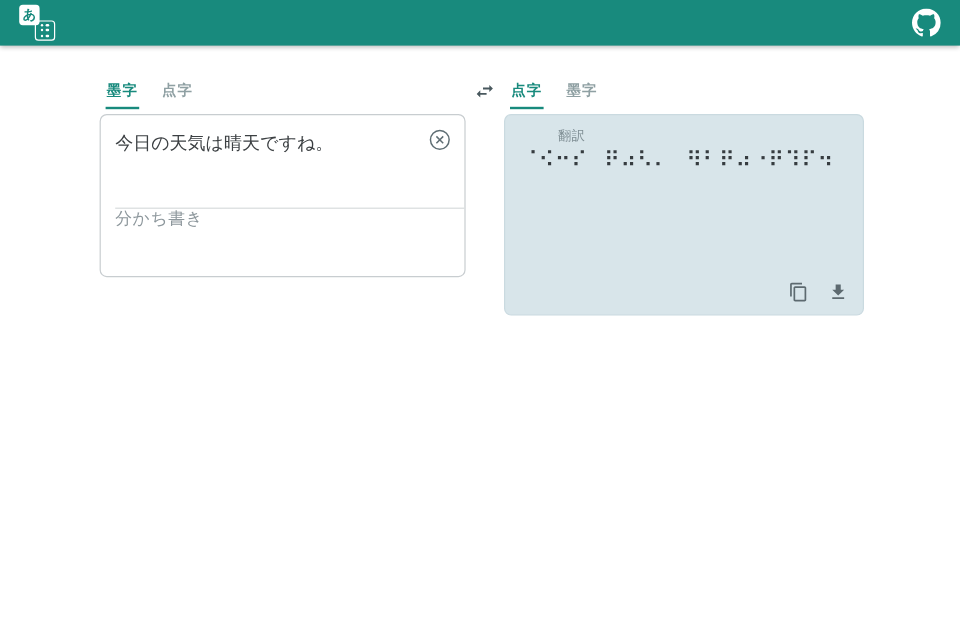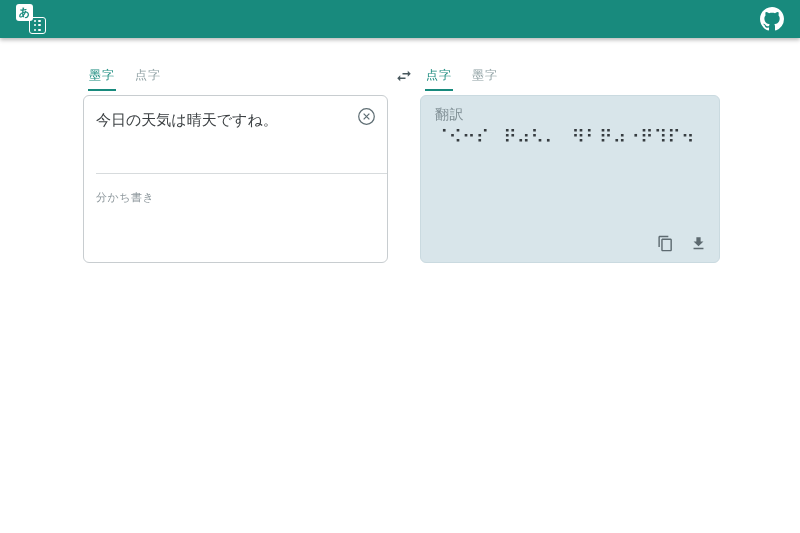--- a/index.html
+++ b/index.html
@@ -37,43 +37,43 @@
   .icon-btn { display: inline-flex; align-items: center; justify-content: center; cursor: pointer; background: none; border: 0; padding: 0; color: inherit; }
 
   
   .main { display: flex; padding: 26px 0 0 83px; }
   .col-left  { width: 305px; }
   .col-mid   { width: 32px; display: flex; justify-content: center; align-items: flex-start; padding-top: 3px; color: #49585e; }
   .col-right { width: 300px; }
 
   .tabs { display: flex; gap: 18px; margin: 0 0 4px 5px; }
   .tab {
-    font-size: 12px; font-weight: 400; letter-spacing: 1px;
+    font-size: 12px; font-weight: 700; letter-spacing: 1px;
     padding: 3px 1px 5px 1px; border-bottom: 2px solid transparent;
     color: #8fa0a3; cursor: pointer;
   }
   .tab.active { color: #188a7d; border-bottom-color: #188a7d; }
 
   
   .card-source {
-    height: 168px; border: 1px solid #c8cdd0; border-radius: 6px;
+    height: 136px; border: 1px solid #c8cdd0; border-radius: 6px;
     position: relative; padding: 13px 44px 0 12px; background: #ffffff;
   }
   .src-text { font-size: 15px; color: #3c4043; line-height: 1.4; min-height: 64px; outline: none; }
   .clear-btn { position: absolute; top: 11px; right: 11px; color: #5f6e74; }
   .divider { border: 0; border-top: 1px solid #d7dbdd; margin: 0 -44px 0 0; }
-  .wakachi-label { font-size: 11px; color: #8d979c; margin-top: 16px; letter-spacing: .5px; }
+  .wakachi-label { font-size: 14px; color: #8d979c; margin-top: 0; letter-spacing: .5px; }
   .wakachi-text { font-size: 15px; color: #3b4245; margin-top: 3px; line-height: 1.4; }
 
   
   .card-target {
     height: 168px; background: #d8e5ea; border: 1px solid #cadae0; border-radius: 6px;
     position: relative; padding: 10px 14px 0 14px;
   }
-  .out-label { font-size: 14px; color: #7e8d93; letter-spacing: .5px; }
+  .out-label { font-size: 11px; color: #7e8d93; letter-spacing: .5px; margin-left: 30px; }
   .braille-text {
     font-family: "DejaVu Sans", sans-serif;
     font-size: 18px; letter-spacing: .5px; color: #363c40; margin-top: 2px;
   }
   .out-actions { position: absolute; right: 12px; bottom: 10px; display: flex; gap: 16px; color: #5d6a70; }
 
   svg { display: block; }
 </style>
 </head>
 <body>

